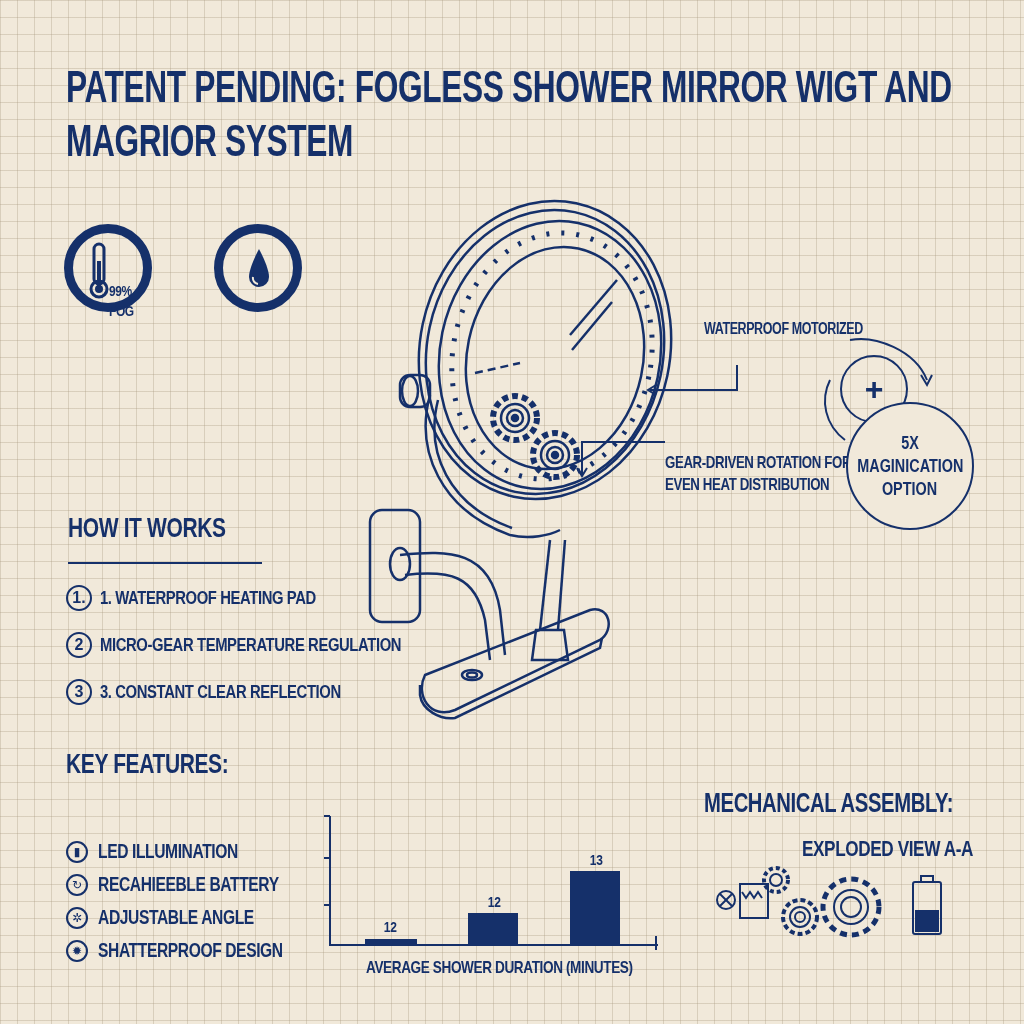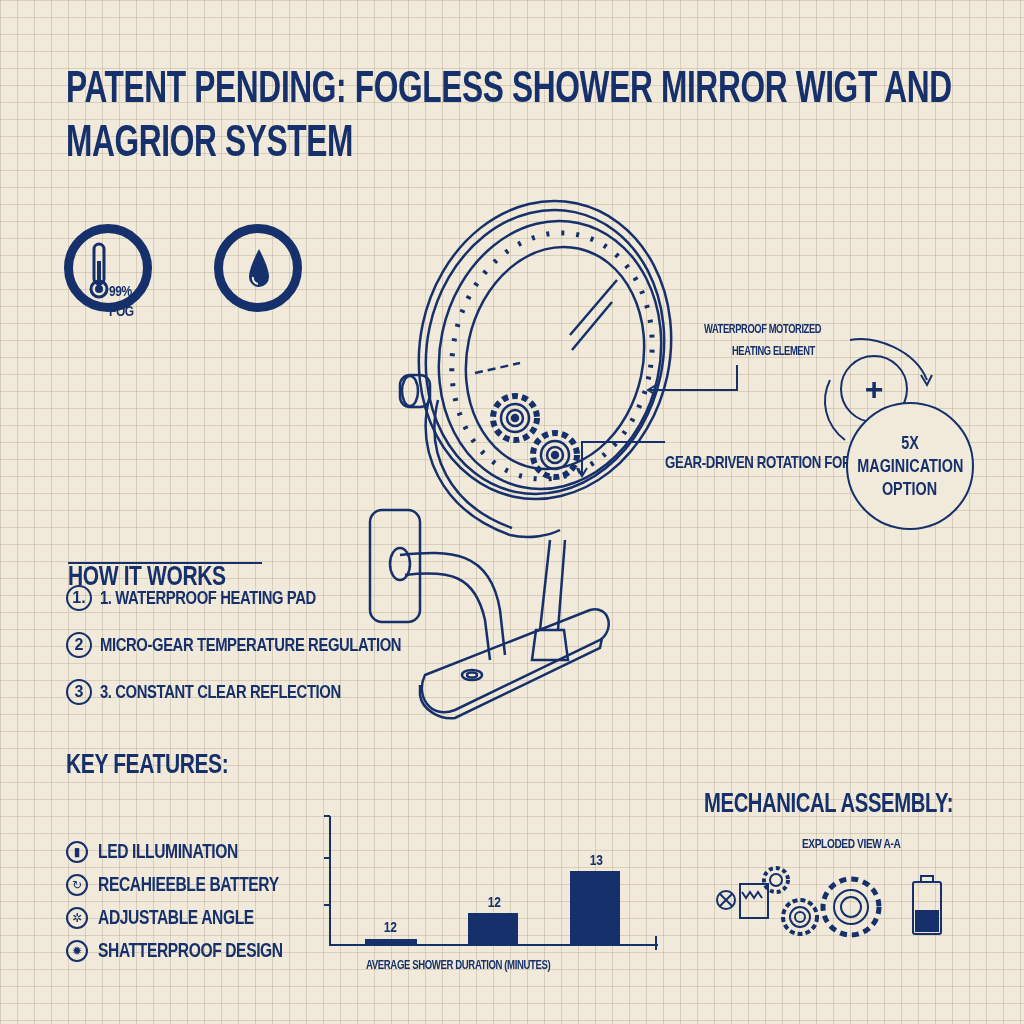--- a/index.html
+++ b/index.html
@@ -104,52 +104,52 @@
     <circle cx="155" cy="228" r="14"></circle>
     <circle cx="155" cy="228" r="8"></circle>
     <circle cx="155" cy="228" r="3" fill="#15306a"></circle>
     <circle cx="195" cy="265" r="22" stroke-dasharray="6 4" stroke-width="6"></circle>
     <circle cx="195" cy="265" r="14"></circle>
     <circle cx="195" cy="265" r="8"></circle>
     <circle cx="195" cy="265" r="3" fill="#15306a"></circle>
   </g>
 </svg>
 
-<div class="abs label" style="left:704px; top:318px; font-size:12px; line-height:22px; text-align:center;">
+<div class="abs label" style="left:704px; top:318px; font-size:16px; line-height:22px; text-align:center;">
   <div><span class="cond">WATERPROOF MOTORIZED</span></div>
-  <div style="padding-left:12px;"><span class="cond">HEATING ELEMENT</span></div>
 </div>
 <svg class="abs" style="left:640px; top:360px;" width="110" height="40">
   <path d="M97 5 L97 30 L10 30" fill="none" stroke="#15306a" stroke-width="2"></path>
   <path d="M16 25 L8 30 L16 35" fill="none" stroke="#15306a" stroke-width="2"></path>
 </svg>
 
 <svg class="abs" style="left:570px; top:430px;" width="100" height="50">
   <path d="M95 12 L12 12 L12 45" fill="none" stroke="#15306a" stroke-width="2"></path>
   <path d="M7 38 L12 46 L17 38" fill="none" stroke="#15306a" stroke-width="2"></path>
 </svg>
 <div class="abs label" style="left:665px; top:452px; font-size:17px; line-height:22px;">
   <div><span class="cond">GEAR-DRIVEN ROTATION FOR</span></div>
+  <div><span class="cond">EVEN HEAT DISTRIBUTION</span></div>
 </div>
 
 <svg class="abs" style="left:815px; top:330px;" width="130" height="120">
   <path d="M35 10 C60 5 100 20 112 50" fill="none" stroke="#15306a" stroke-width="2"></path>
   <path d="M106 45 L112 55 L117 45" fill="none" stroke="#15306a" stroke-width="2"></path>
   <path d="M15 50 C5 70 10 95 30 110" fill="none" stroke="#15306a" stroke-width="2"></path>
 </svg>
 <div class="abs" style="left:840px; top:355px; width:68px; height:68px; border:2px solid #15306a; border-radius:50%; box-sizing:border-box; display:flex; align-items:center; justify-content:center; font-size:32px; font-weight:bold;">
   <span>+</span>
 </div>
 <div class="abs" style="left:846px; top:402px; width:128px; height:128px; border:2.5px solid #15306a; border-radius:50%; box-sizing:border-box; background:#f1e9da; display:flex; flex-direction:column; align-items:center; justify-content:center; font-size:18px; line-height:23px; font-weight:bold;">
   <span style="transform:scaleX(0.8)">5X</span>
   <span style="transform:scaleX(0.8)">MAGINICATION</span>
   <span style="transform:scaleX(0.8)">OPTION</span>
 </div>
 
-<div class="abs section-h" style="left:68px; top:512px;margin-top:48px;">
+<div class="abs section-h" style="left:68px; top:512px;">
   <span class="cond">HOW IT WORKS</span>
 </div>
 <div class="abs" style="left:68px; top:562px; width:194px; height:2px; background:#15306a;"></div>
 <div class="abs" style="left:66px; top:581px;">
   <div class="step" style="margin-bottom:13px;">
     <span class="num">1.</span>
     <span class="cond">1. WATERPROOF HEATING PAD</span>
   </div>
   <div class="step" style="margin-bottom:13px;">
     <span class="num">2</span>
@@ -190,29 +190,29 @@
     <line x1="4" y1="48" x2="10" y2="48" stroke="#15306a" stroke-width="2"></line>
     <line x1="4" y1="95" x2="10" y2="95" stroke="#15306a" stroke-width="2"></line>
     <line x1="336" y1="126" x2="336" y2="142" stroke="#15306a" stroke-width="2"></line>
   </svg>
   <div class="bar" style="left:45px; top:129px; width:52px; height:5px;"></div>
   <div class="bar-val" style="left:62px; top:108px;">12</div>
   <div class="bar" style="left:148px; top:103px; width:50px; height:31px;"></div>
   <div class="bar-val" style="left:166px; top:83px;">12</div>
   <div class="bar" style="left:250px; top:61px; width:50px; height:73px;"></div>
   <div class="bar-val" style="left:268px; top:41px;">13</div>
-  <div class="abs" style="left:46px; top:148px; font-size:12px;">
+  <div class="abs" style="left:46px; top:148px; font-size:17px;">
     <span class="cond" style="transform:scaleX(0.8)">AVERAGE SHOWER DURATION (MINUTES)</span>
   </div>
 </div>
 
 <div class="abs section-h" style="left:704px; top:788px; font-size:27px;">
   <span class="cond">MECHANICAL ASSEMBLY:</span>
 </div>
-<div class="abs" style="left:758px; top:836px; font-size:13px;padding-left:44px;">
+<div class="abs" style="left:758px; top:836px; font-size:22px;padding-left:44px;">
   <span class="cond" style="transform:scaleX(0.78)">EXPLODED VIEW A-A</span>
 </div>
 <svg class="abs" style="left:708px; top:862px;" width="250" height="90" viewBox="0 0 250 90">
   <g fill="none" stroke="#15306a" stroke-width="2">
     <circle cx="18" cy="38" r="9"></circle>
       <line x1="12" y1="32" x2="24" y2="44"></line>
       <line x1="24" y1="32" x2="12" y2="44"></line>
     <rect x="32" y="22" width="28" height="34"></rect>
     <path d="M34 30 l4 6 l4 -6 l4 6 l4 -6 l4 6"></path>
     <circle cx="68" cy="18" r="12" stroke-dasharray="4 3" stroke-width="4"></circle>

